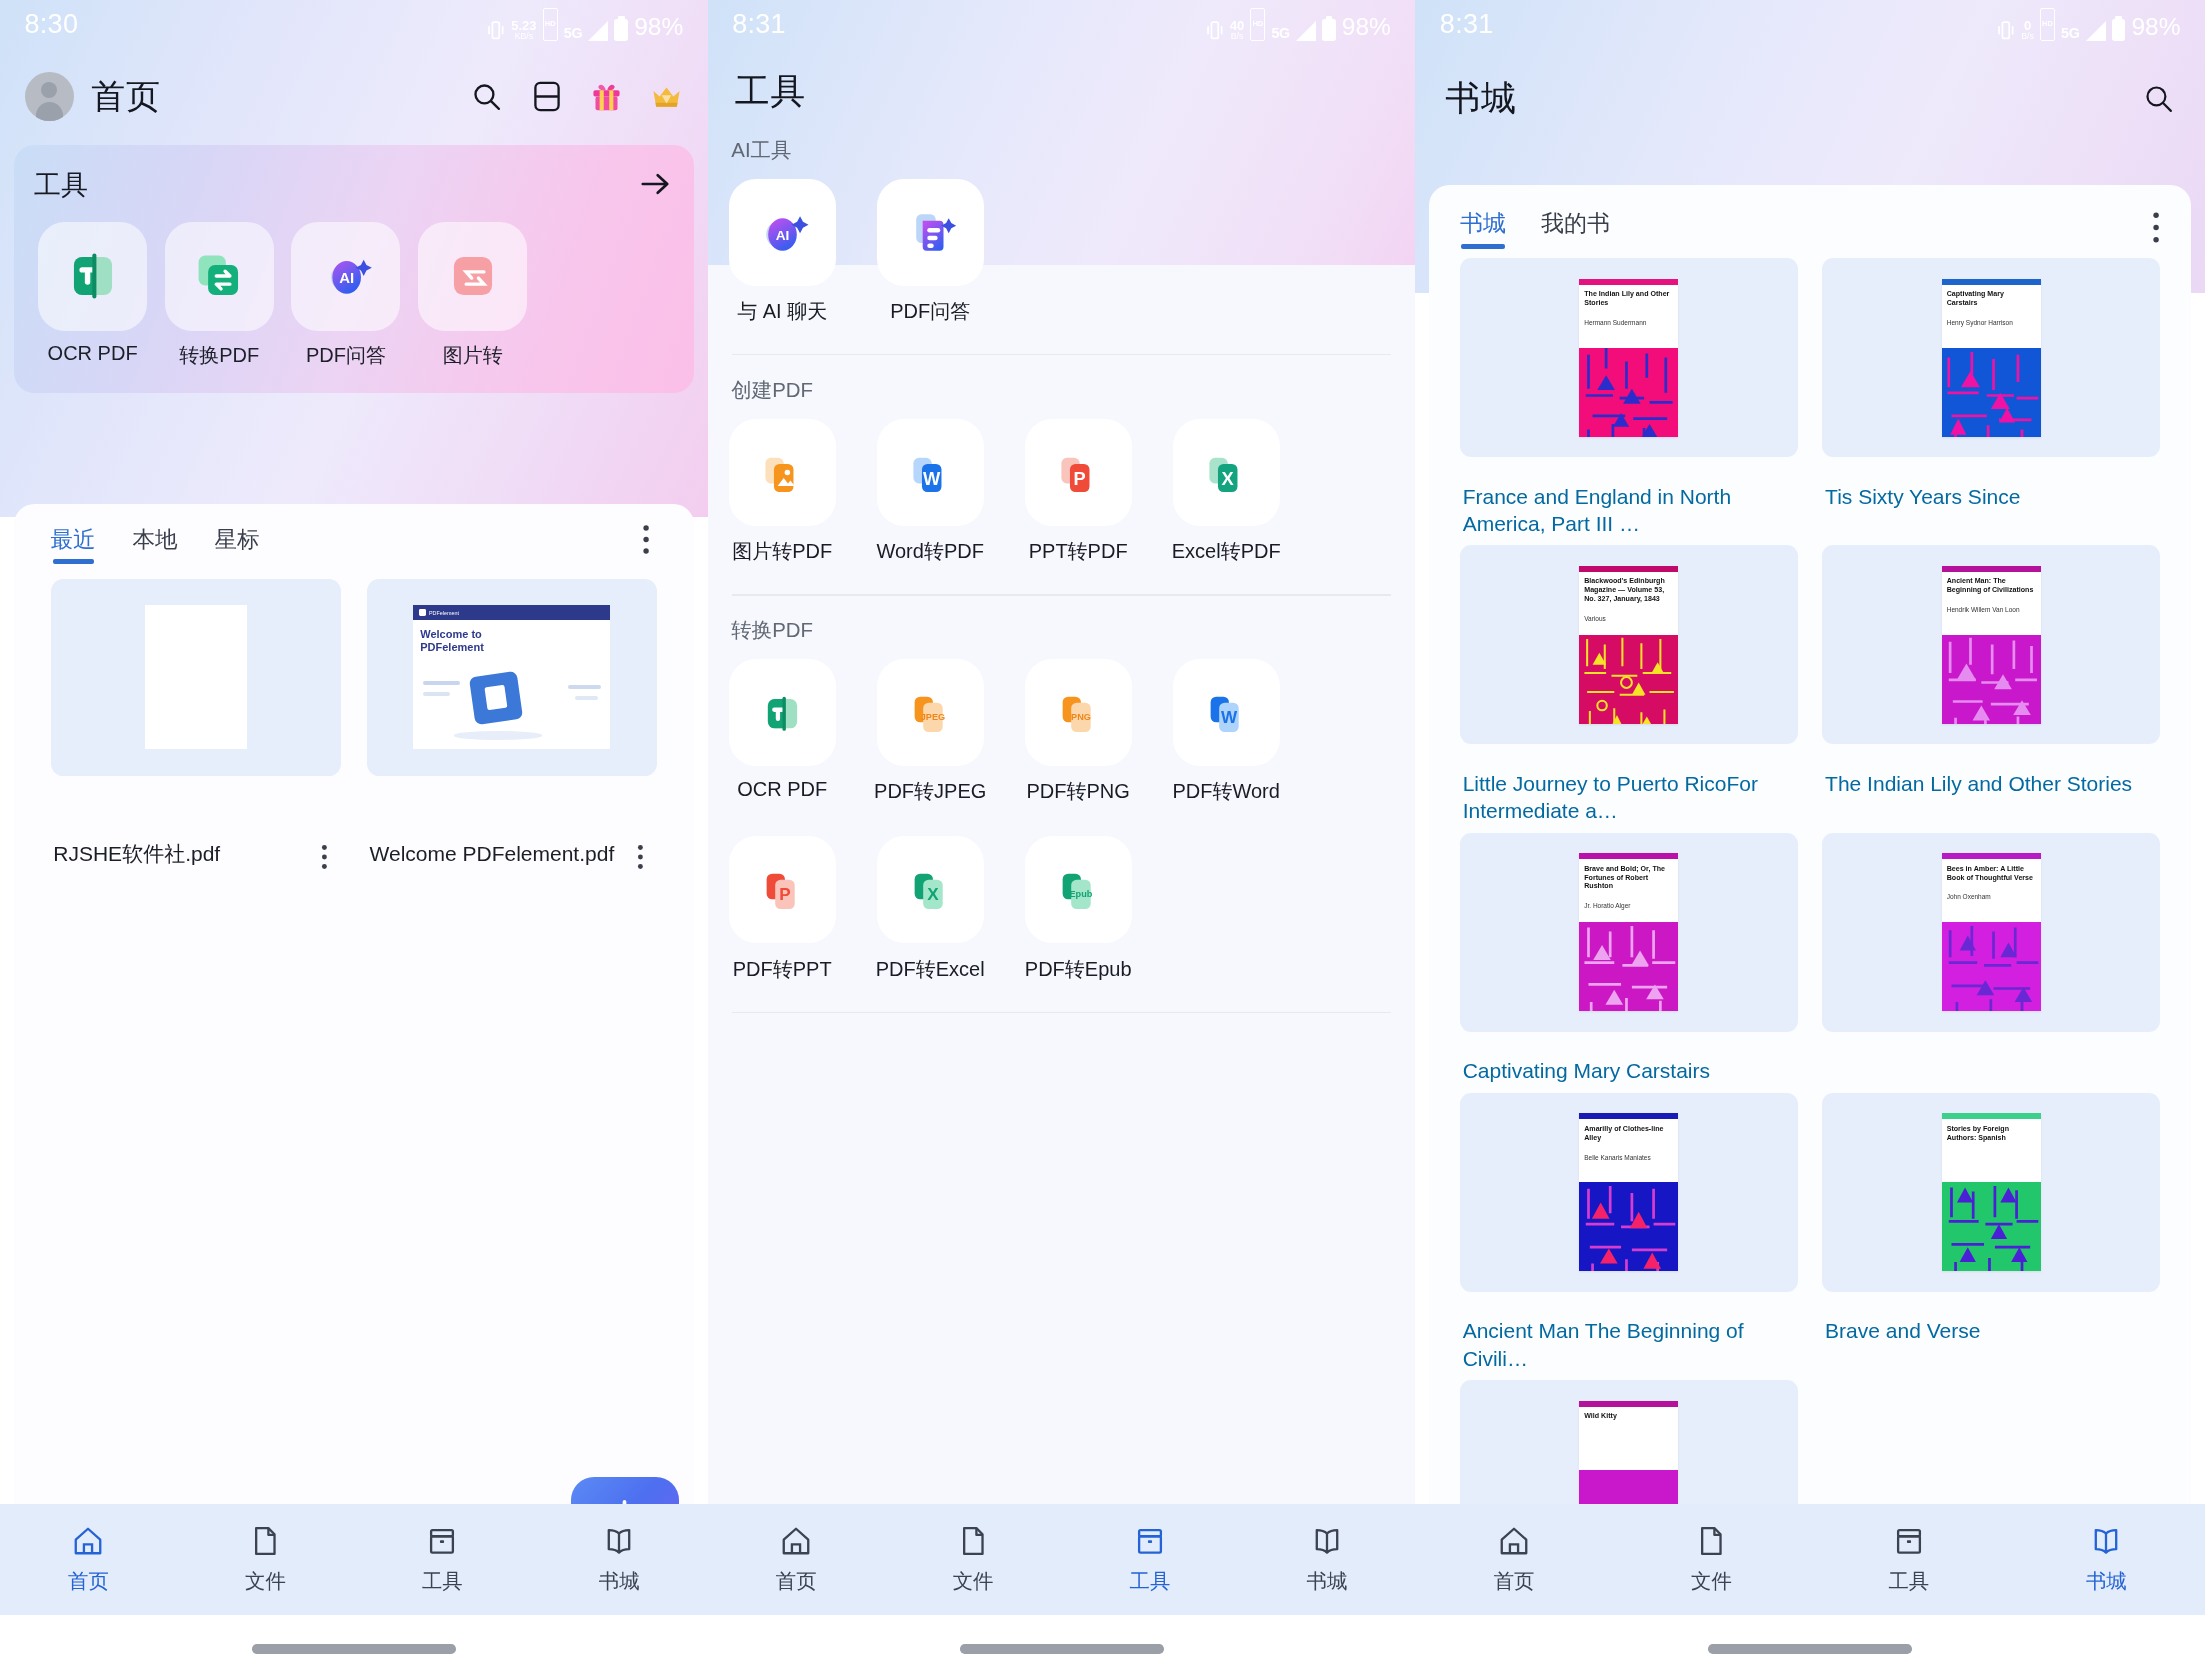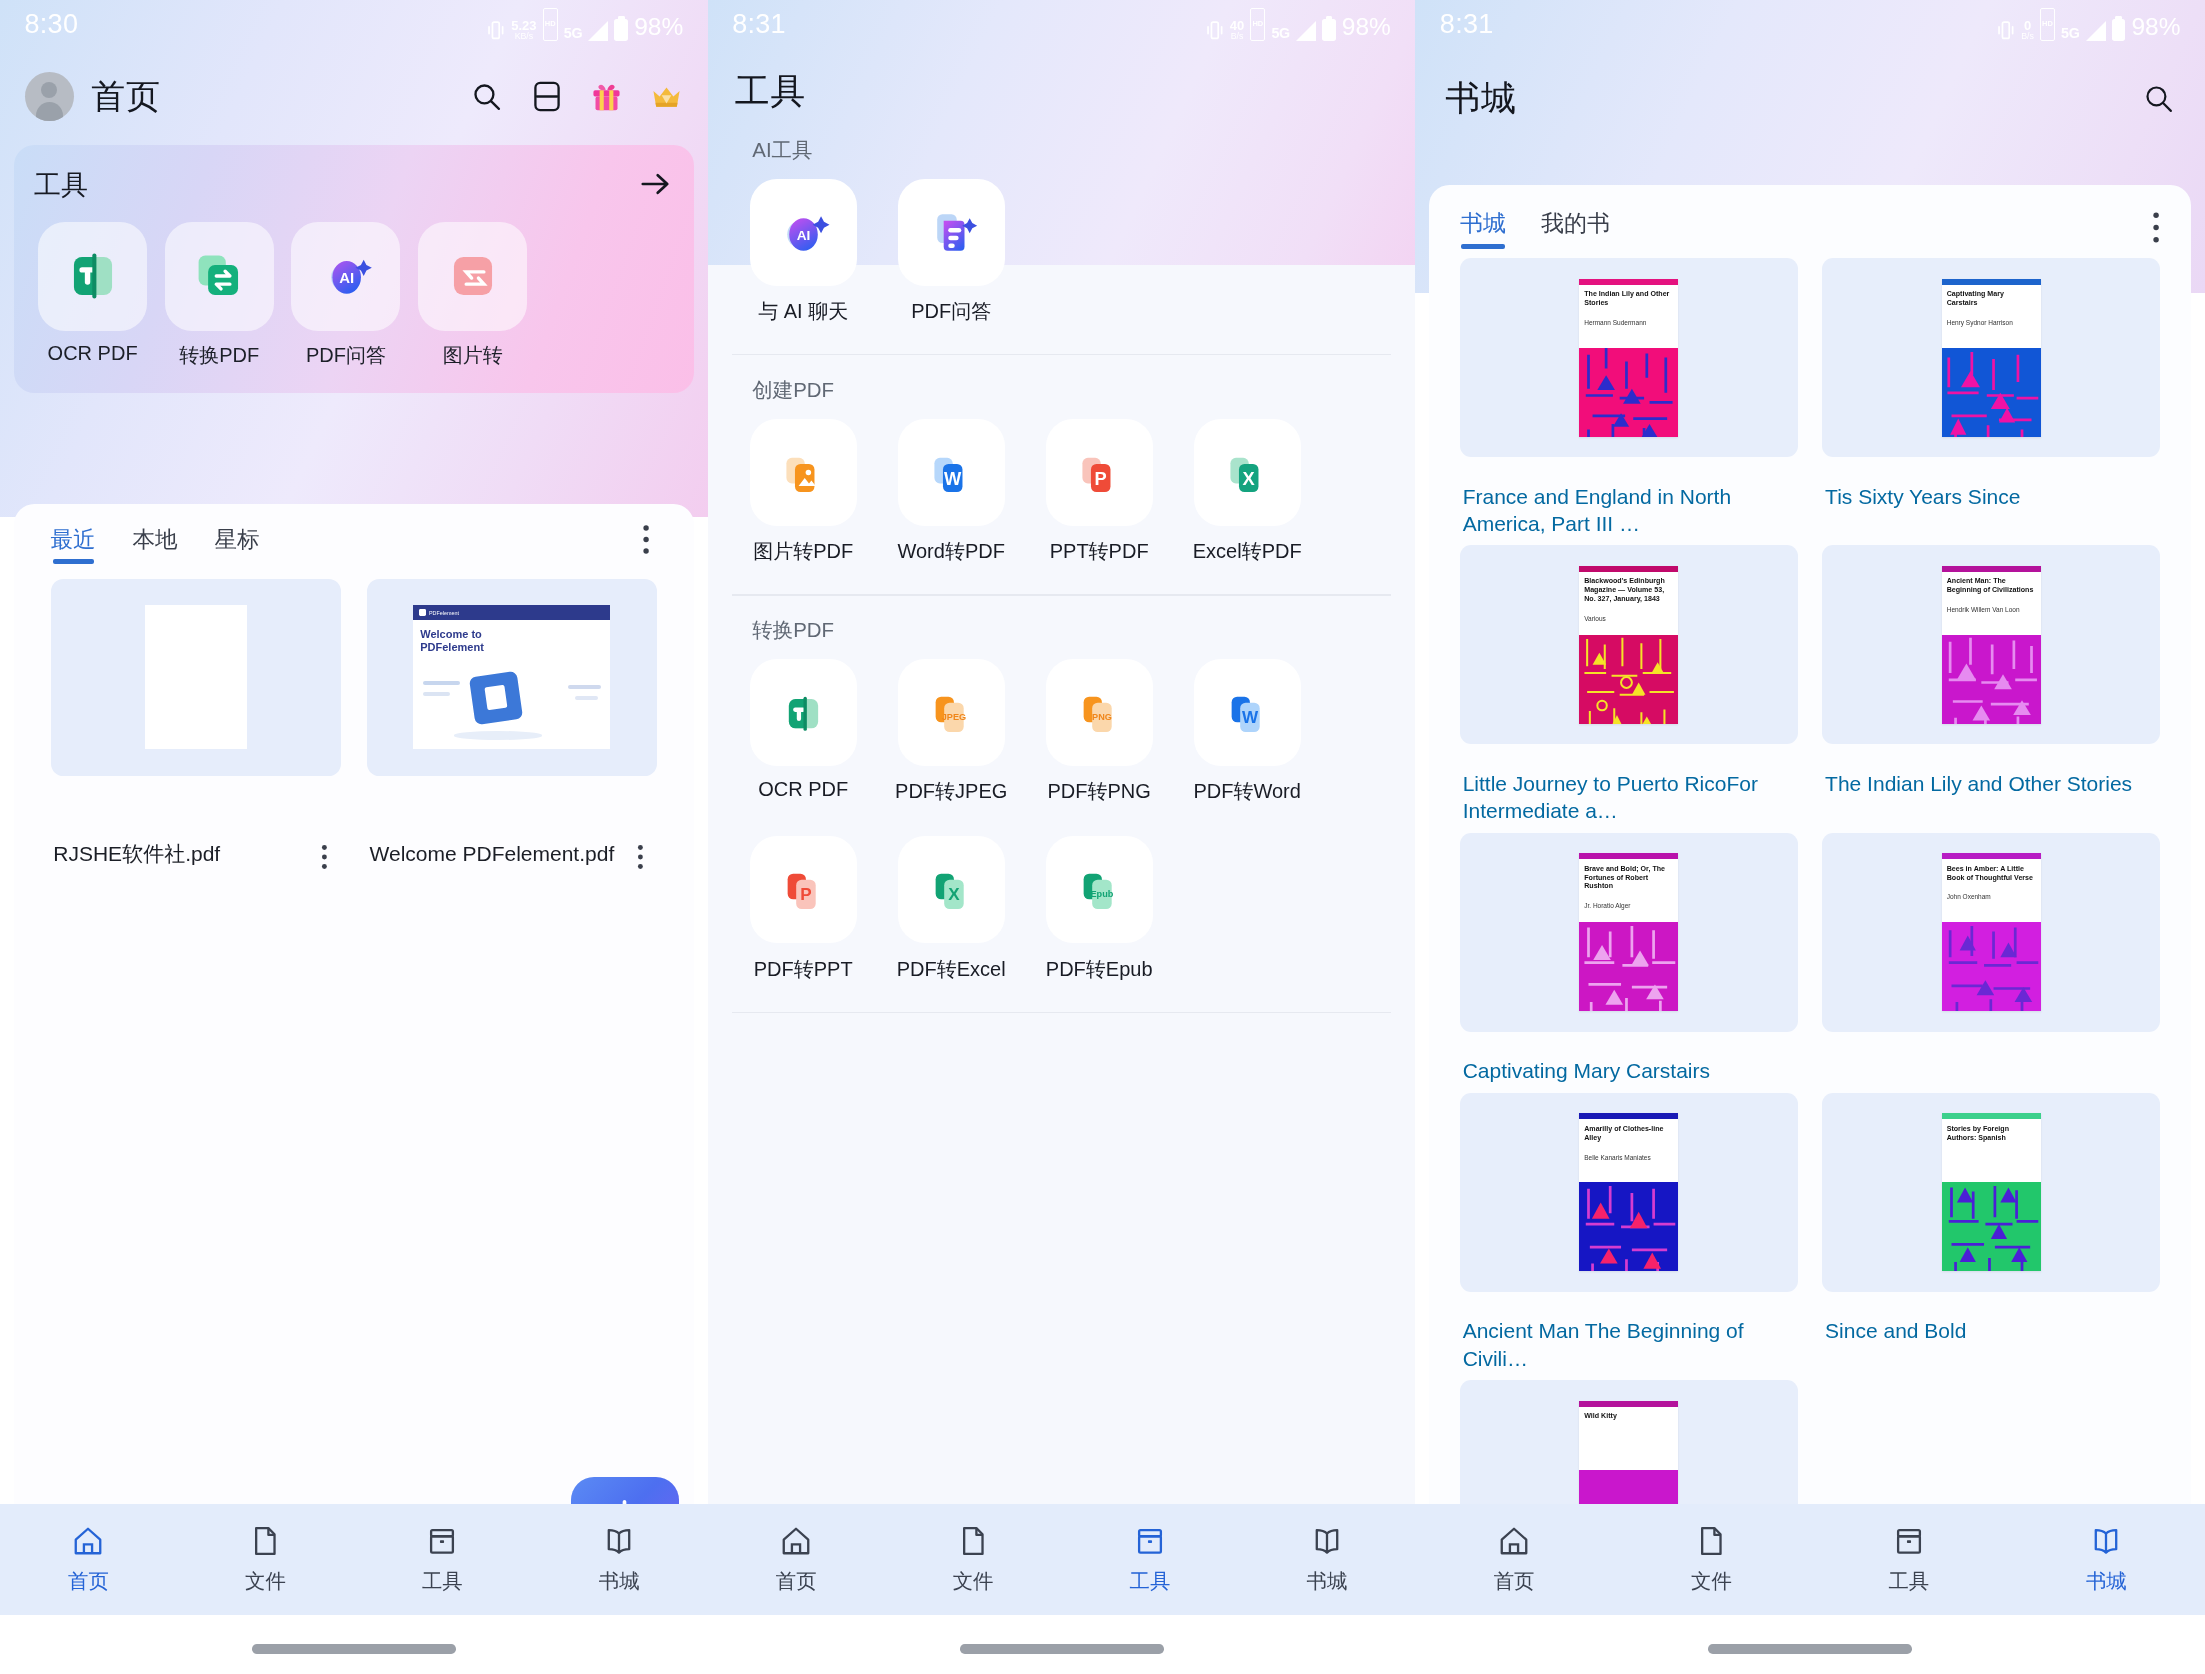--- a/index.html
+++ b/index.html
@@ -94,21 +94,21 @@
   .fname { font-size: 21px; color:#1b1e26; line-height:1.28; flex:1; }
   .fdots { width: 27px; flex:none; display:flex; align-items:flex-start; justify-content:center; padding-top:2.7px;}
 
   
   .fab { position:absolute; right: 29px; bottom: 123px; width: 108px; height:74px; border-radius: 23px;
          background: linear-gradient(135deg,#5b8bf4 0%, #4d6ff0 50%, #6f63f2 100%); display:flex; align-items:center; justify-content:center; z-index:6;}
 
   
   .hdr2 { position:relative; z-index:4; padding: 20.4px 27px 0 27px; }
   .hdr2 .t { font-size: 35px; font-weight: 500; color:#14171f; letter-spacing:0.7px;}
-  .sec { position:relative; z-index:3; padding: 0 42px; }
+  .sec { position:relative; z-index:3; padding: 0 21px; }
   .sec-title { font-size: 20.4px; color:#606874; padding: 20.4px 0 0 2.7px; }
   .grid4 { display:flex; padding-top: 15px; }
   .g-it { width: 107px; margin-right: 41px; display:flex; flex-direction:column; align-items:center;}
   .g-tile { width: 107px; height:107px; border-radius: 27px; background:#fff; display:flex; align-items:center; justify-content:center;}
   .g-lbl { margin-top: 12.3px; font-size: 20px; color:#191c25; white-space:nowrap;}
   .divider { height: 1.4px; background:#e6e9f0; margin: 29px 24.5px 0 24.5px; position:relative; z-index:3;}
   .sheet2 { position:absolute; left:0; right:0; top:265px; bottom:0; background:#f6f8fd; z-index:2;}
 
   
   .hdr3 { position:relative; z-index:4; display:flex; align-items:center; padding: 27px 30px 0 30px; }
@@ -886,21 +886,21 @@
                       <path d="M98 8l-12 22h24z"></path>
                       <path d="M84 62l12 22H72z"></path>
                       <path d="M38 96l-12 22h24z"></path>
                       <path d="M114 96l-12 22h24z"></path>
                     </g>
                   </svg>
               </div>
 
             </div>
           </div>
-          <div class="btitle">Since and Bold</div>
+          <div class="btitle">Brave and Verse</div>
         </div>
 
         <div class="bcell">
           <div class="bcover-wrap">
             <div class="bcover">
               <div class="bc-top" style="background:#b4129b"></div>
               <div class="bc-txt">
                 <div class="bc-title">Wild Kitty</div>
                 <div class="bc-author"></div>
               </div>

